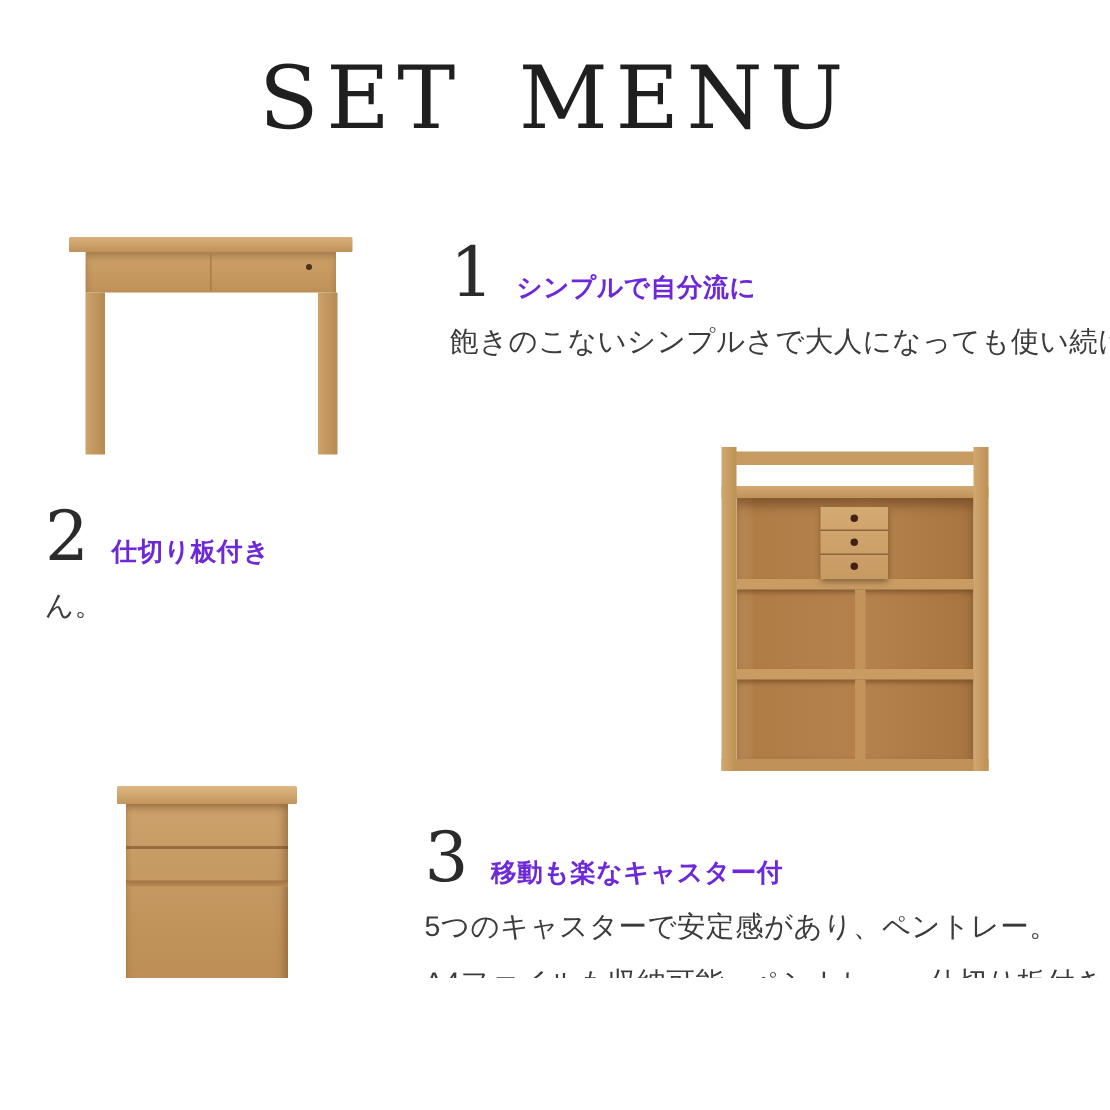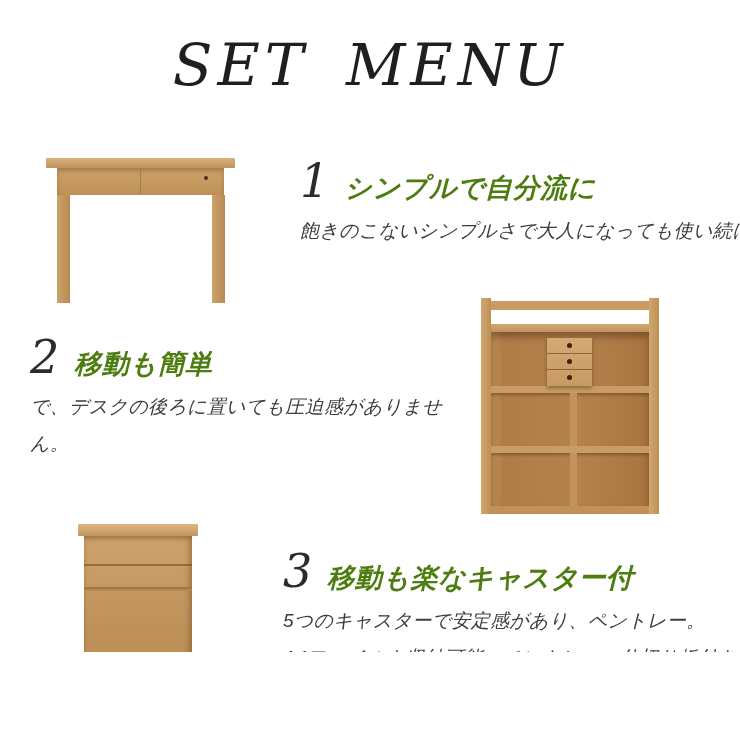--- a/index.html
+++ b/index.html
@@ -1,33 +1,33 @@
 <!DOCTYPE html>
 <html><head>
 <meta charset="utf-8">
 <style>
   html,body{margin:0;padding:0;background:#ffffff;}
   .canvas{
     position:relative;width:740px;height:652px;background:#ffffff;overflow:hidden;
-    font-family:"Liberation Sans","DejaVu Sans",sans-serif;color:#3c3c3c;font-style:italic;
+    font-family:"Liberation Sans","DejaVu Sans",sans-serif;color:#3c3c3c;
   }
   
   .title{
     position:absolute;top:36px;left:0;right:0;margin:0;text-align:center;
     font-family:"DejaVu Serif","Liberation Serif",serif;font-weight:400;
     font-size:58px;line-height:1;letter-spacing:5px;word-spacing:14px;color:#1f1f1f;
   }
   
   .feature{position:absolute;}
   .feature-head{display:flex;align-items:baseline;gap:15px;}
   .num{
     font-family:"DejaVu Serif","Liberation Serif",serif;font-size:46px;line-height:1;
     color:#2b2b2b;flex:0 0 auto;
   }
-  .feature h2{margin:0;font-size:27px;font-weight:700;color:#4d7c0f;letter-spacing:.5px;}
+  .feature h2{margin:0;font-size:17px;font-weight:700;color:#6d28d9;letter-spacing:.5px;}
   .body{margin:6px 0 0;font-size:19px;letter-spacing:.3px;color:#3c3c3c;}
   .body .line{display:block;line-height:37px;white-space:nowrap;}
   .f1{left:300px;top:158px;width:440px;}
   .f2{left:30px;top:334px;width:440px;}
   .f3{left:283px;top:548px;width:457px;}
   
   .fig{position:absolute;}
   .fig div{position:absolute;}
   
   .fig-desk{left:46px;top:150px;width:189px;height:153px;}
@@ -123,24 +123,23 @@
     <div class="mini-knob k1"></div>
     <div class="mini-knob k2"></div>
     <div class="mini-knob k3"></div>
     <div class="shelf-post-l"></div>
     <div class="shelf-post-r"></div>
   </div>
 
   <section class="feature f2">
     <div class="feature-head">
       <span class="num">2</span>
-      <h2>移動も簡単</h2>
+      <h2>仕切り板付き</h2>
     </div>
     <p class="body">
-      <span class="line">で、デスクの後ろに置いても圧迫感がありませ</span>
       <span class="line">ん。</span>
     </p>
   </section>
 
   <div class="fig fig-wagon">
     <div class="wagon-top"></div>
     <div class="wagon-body"></div>
     <div class="wagon-groove1"></div>
     <div class="wagon-groove2"></div>
     <div class="caster c1"></div>

